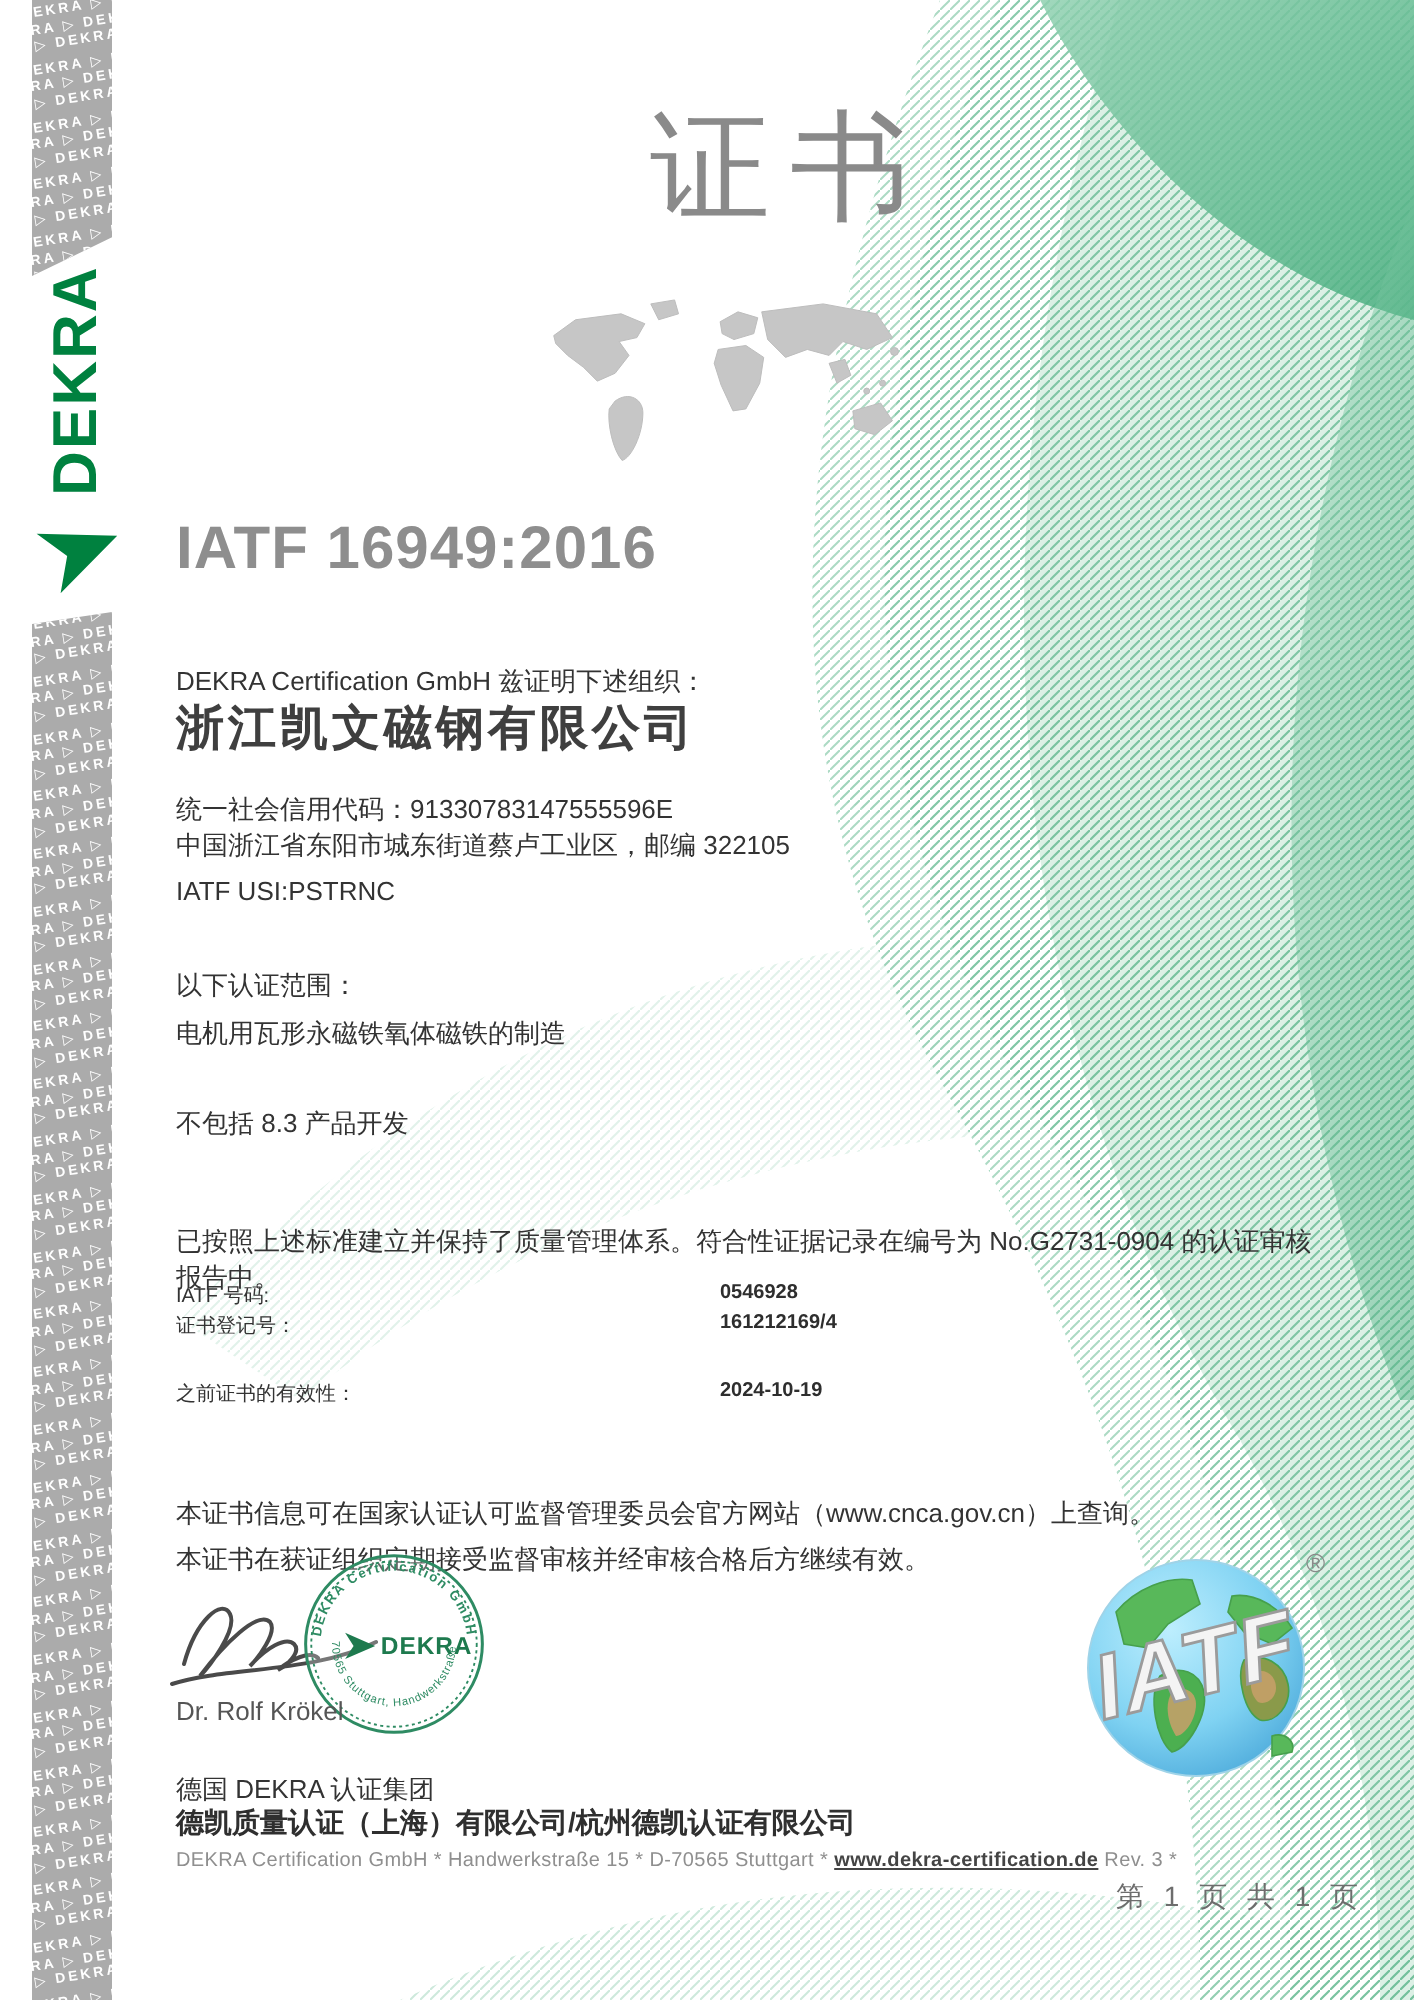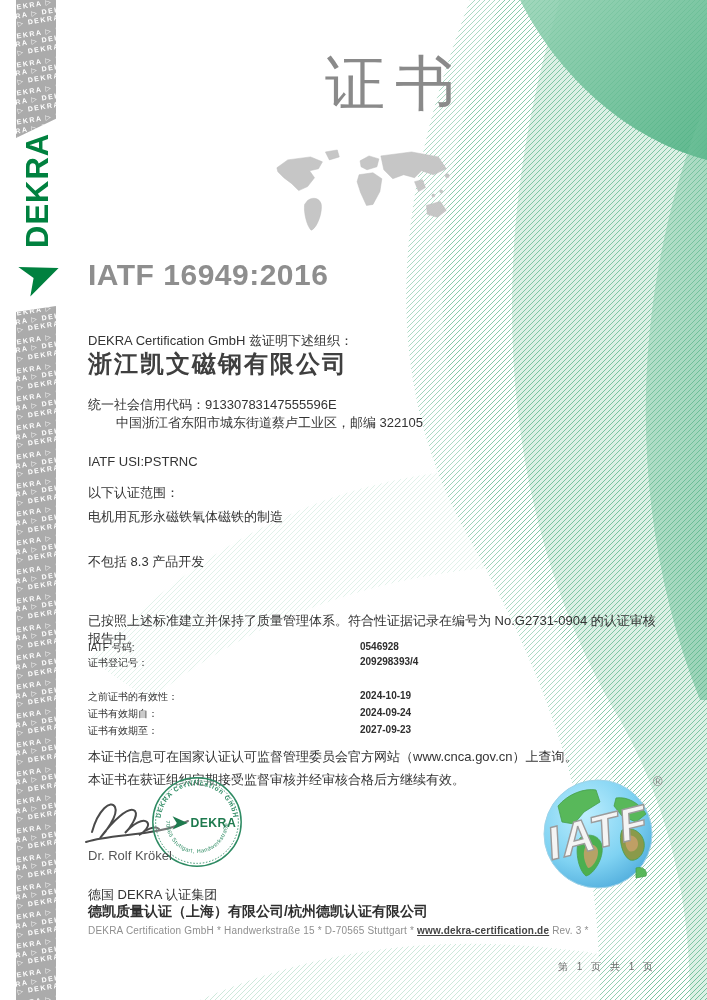--- a/index.html
+++ b/index.html
@@ -35,21 +35,21 @@
   .company{left:88px;top:348px;font-size:24px;font-weight:bold;color:#3f3f3f;letter-spacing:2px;}
   .statement{left:88px;top:612px;width:580px;line-height:18px;}
   .frow{position:absolute;left:88px;width:560px;height:17px;font-size:10px;color:#333;}
   .frow .fval{position:absolute;left:272px;top:0;font-weight:bold;color:#2e2e2e;}
   .sig-name{left:88px;top:848px;font-size:13px;color:#555555;}
   .place-date{left:88px;top:866px;font-size:14px;color:#333;}
   .group-line{left:88px;top:886px;font-size:13px;color:#333;}
   .company-line{left:88px;top:903px;font-size:14px;font-weight:bold;color:#2f2f2f;}
   .footer-line{left:88px;top:925px;font-size:10px;color:#8f8f8f;letter-spacing:.2px;}
   .footer-line .flink{color:#444;font-weight:bold;text-decoration:underline;}
-  .page-num{left:558px;top:940px;font-size:10px;color:#6d6d6d;letter-spacing:3px;margin-top:20px;}
+  .page-num{left:558px;top:940px;font-size:14px;color:#6d6d6d;letter-spacing:3px;}
   .stamp{left:150px;top:775px;}
   .sig-svg{left:84px;top:792px;}
   .iatf-globe{left:540px;top:772px;}
 </style>
 </head>
 <body>
 
 <div class="page">
 
   <svg class="bg" viewBox="0 0 707 1000">
@@ -186,46 +186,38 @@
         <circle cx="360" cy="92" r="3"></circle>
         <circle cx="344" cy="100" r="3"></circle>
     </g>
   </svg>
 
   <div class="abs std-heading">IATF 16949:2016</div>
 
   <div class="abs t13" style="left:88px;top:332px;">DEKRA Certification GmbH 兹证明下述组织：</div>
   <div class="abs company">浙江凯文磁钢有限公司</div>
   <div class="abs t13" style="left:88px;top:396px;">统一社会信用代码：91330783147555596E</div>
-  <div class="abs t13" style="left:88px;top:414px;margin-left:28px;">中国浙江省东阳市城东街道蔡卢工业区，邮编 322105</div>
-  <div class="abs t13" style="left:88px;top:454px;">IATF USI:PSTRNC</div>
+  <div class="abs t13" style="left:88px;top:414px;">中国浙江省东阳市城东街道蔡卢工业区，邮编 322105</div>
+  <div class="abs t13" style="left:88px;top:438px;">IATF USI:PSTRNC</div>
   <div class="abs t13" style="left:88px;top:484px;">以下认证范围：</div>
   <div class="abs t13" style="left:88px;top:508px;text-align:center;">电机用瓦形永磁铁氧体磁铁的制造</div>
   <div class="abs t13" style="left:88px;top:553px;">不包括 8.3  产品开发</div>
   <div class="abs t13 statement">已按照上述标准建立并保持了质量管理体系。符合性证据记录在编号为 No.G2731-0904 的认证审核报告中。</div>
 
   <div class="frow" style="top:656px;">
     <span>证书登记号：</span>
-    <span class="fval">209298393/4</span>
+    <span class="fval">161212169/4</span>
   </div>
   <div class="frow" style="top:641px;">
     <span>IATF 号码:</span>
     <span class="fval">0546928</span>
   </div>
   <div class="frow" style="top:690px;">
     <span>之前证书的有效性：</span>
     <span class="fval">2024-10-19</span>
-  </div>
-  <div class="frow" style="top:707px;">
-    <span>证书有效期自：</span>
-    <span class="fval">2024-09-24</span>
-  </div>
-  <div class="frow" style="top:724px;">
-    <span>证书有效期至：</span>
-    <span class="fval">2027-09-23</span>
   </div>
 
   <div class="abs t13" style="left:88px;top:748px;">本证书信息可在国家认证认可监督管理委员会官方网站（www.cnca.gov.cn）上查询。</div>
   <div class="abs t13" style="left:88px;top:771px;">本证书在获证组织定期接受监督审核并经审核合格后方继续有效。</div>
 
   <svg class="abs sig-svg" width="110" height="56" viewBox="0 0 110 56">
     <g fill="none" stroke="#4a4a4a" stroke-width="2" stroke-linecap="round">
       <path d="M8,40 C14,18 27,7 31,15 C35,23 20,42 16,46 C28,30 45,13 51,19 C55,24 45,37 41,41 C49,32 59,26 63,30 C67,34 59,41 55,43 C61,38 71,33 75,37"></path>
       <path d="M2,50 C30,41 72,45 104,29"></path>
     </g>

